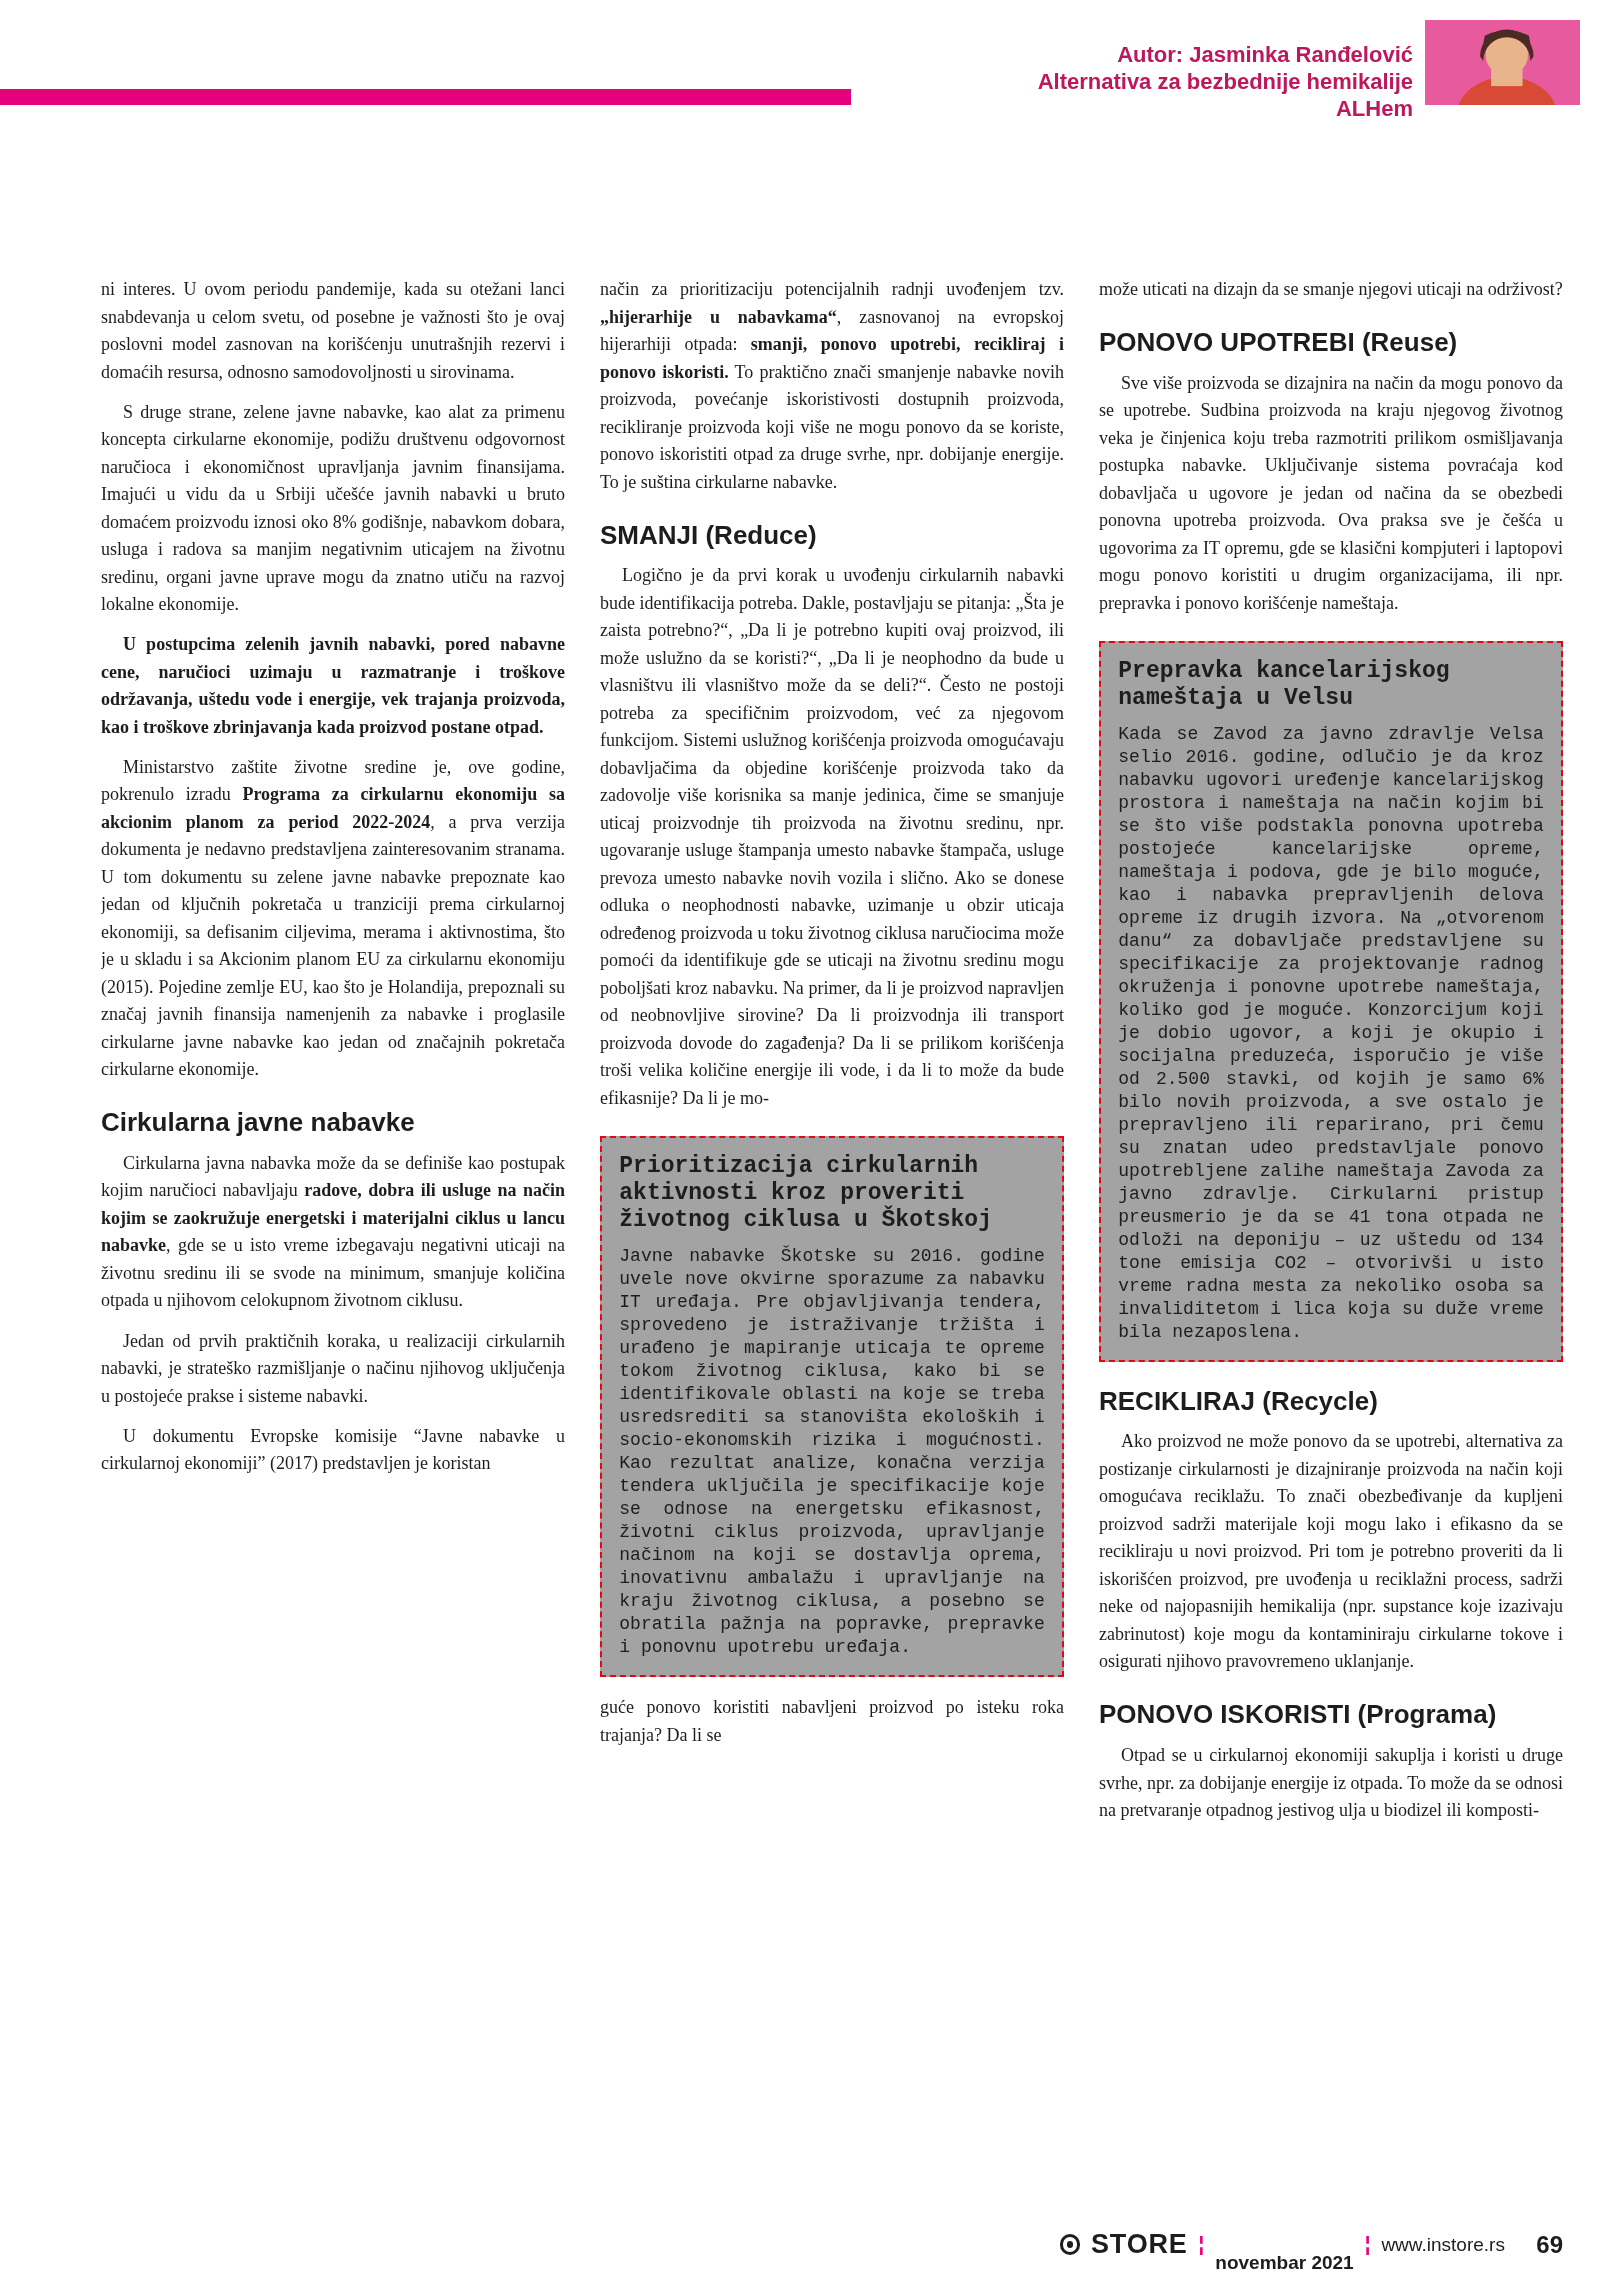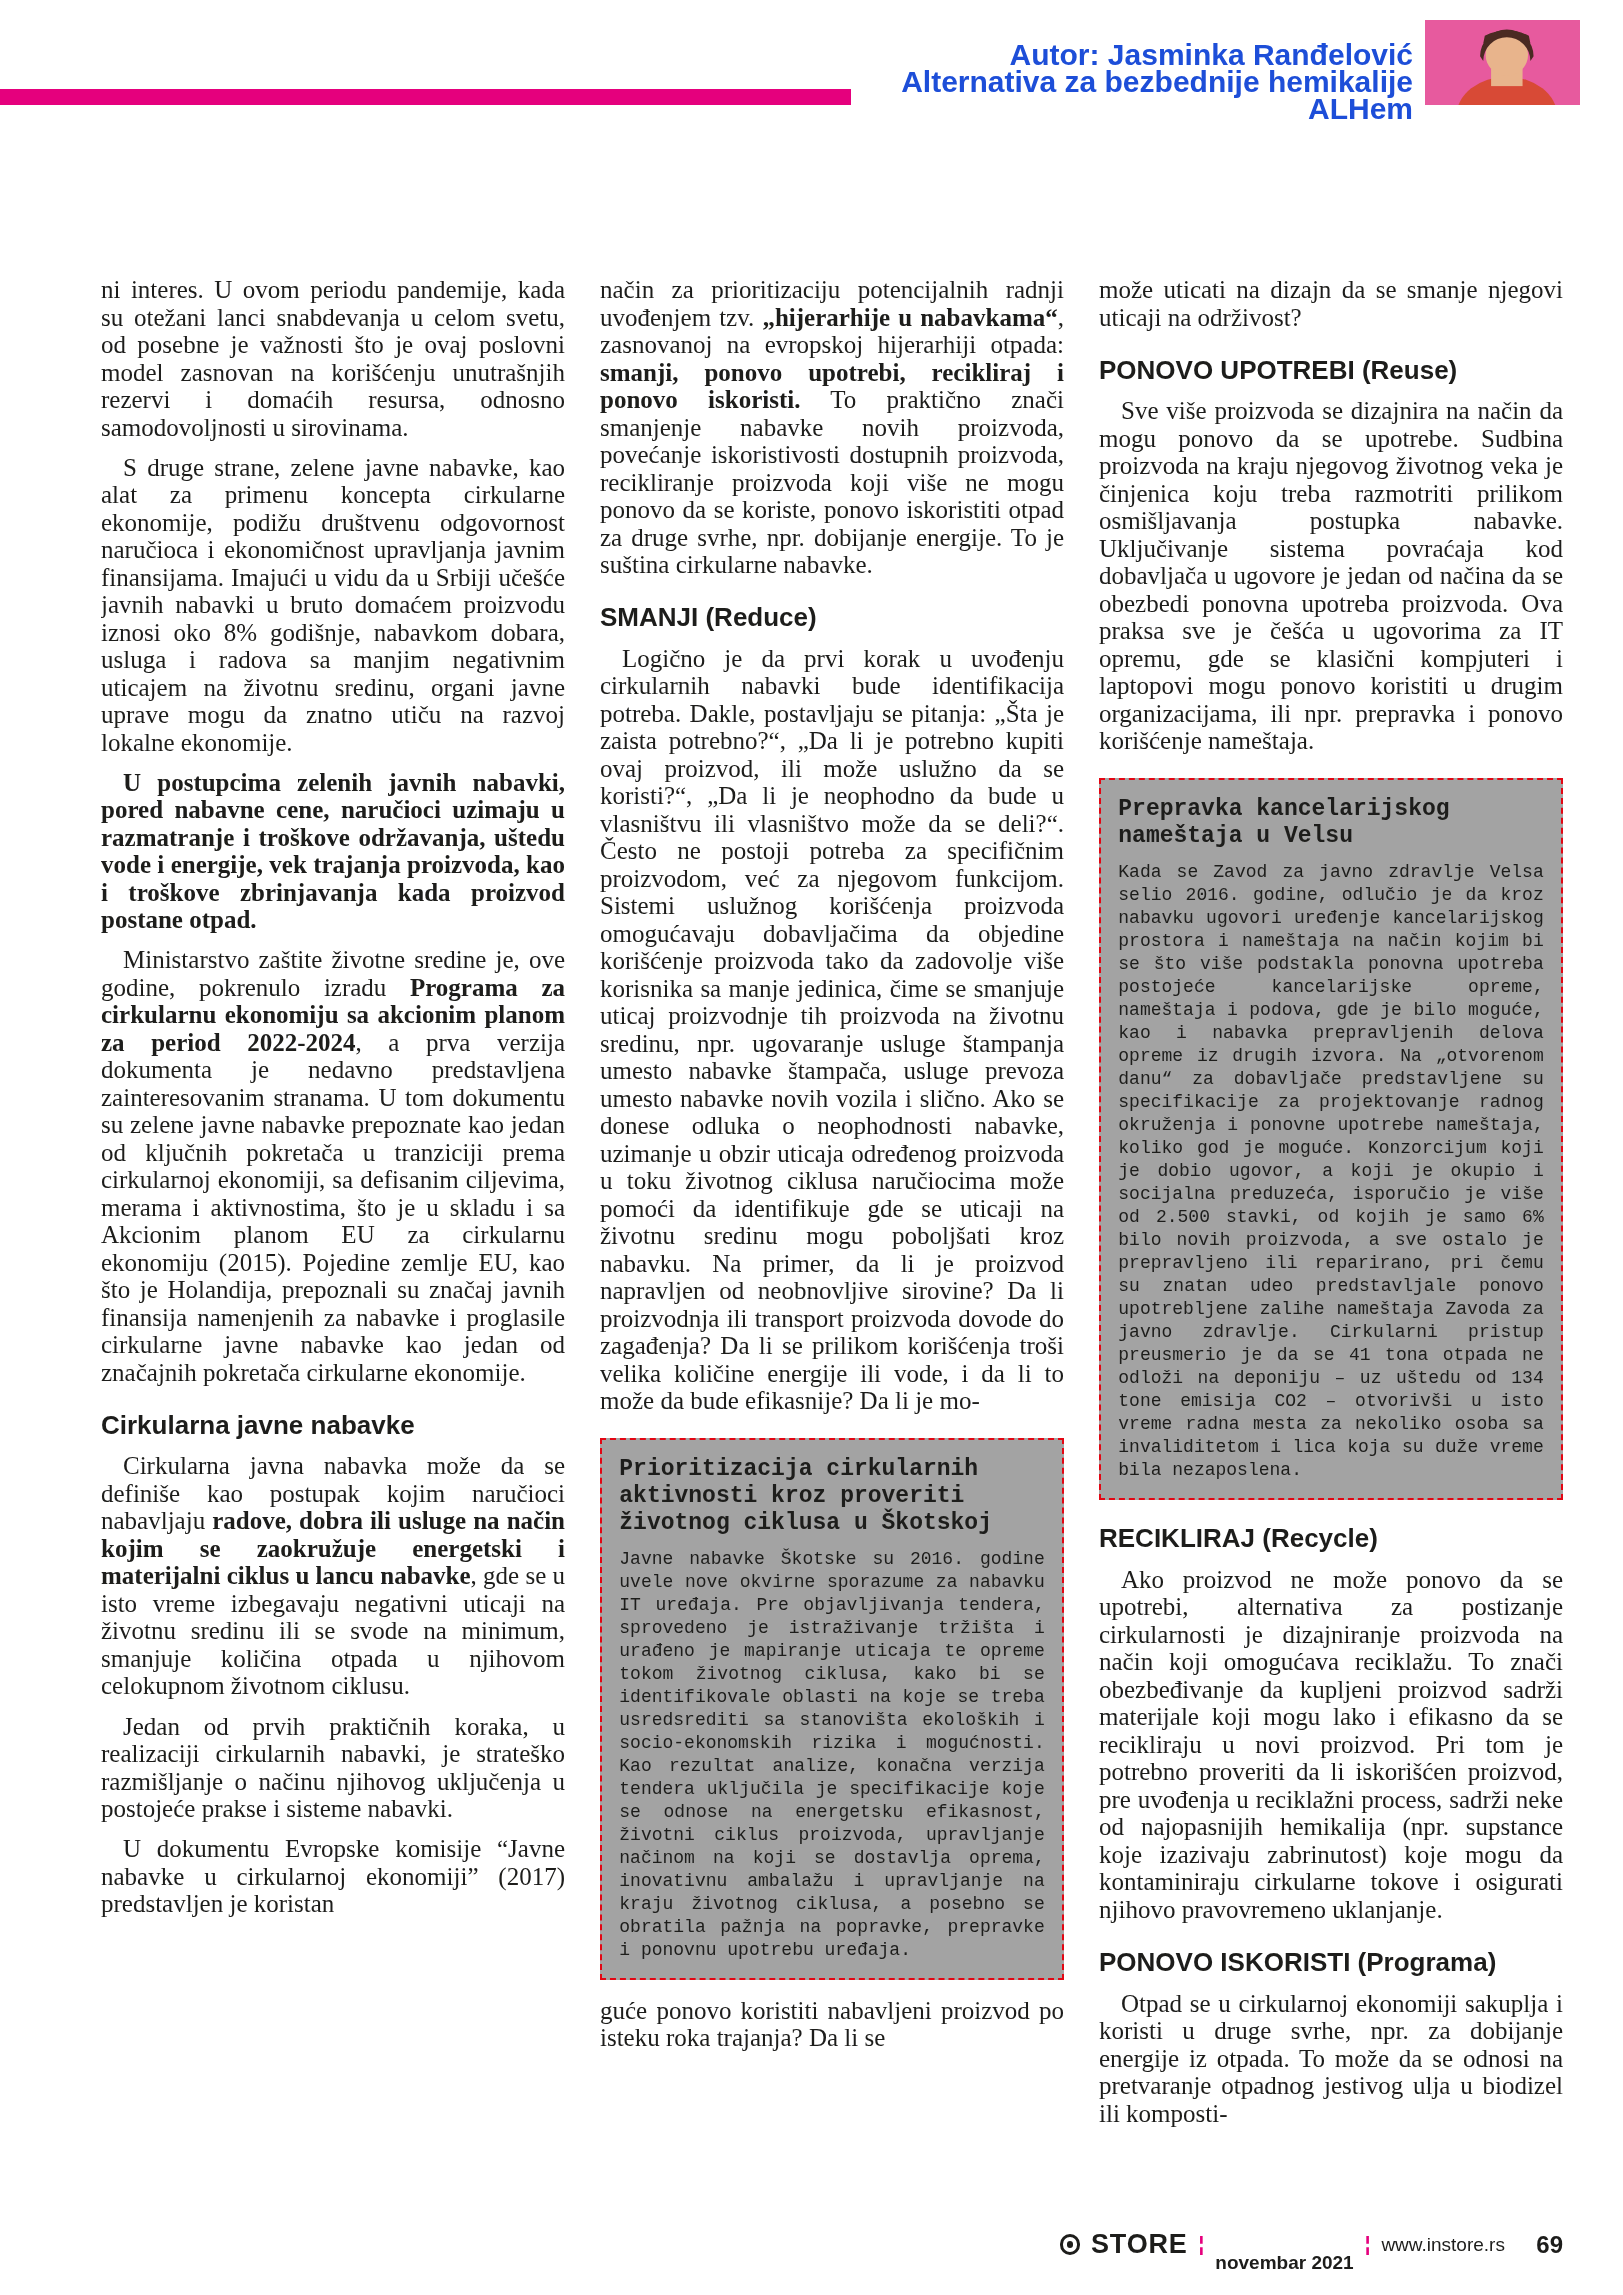--- a/index.html
+++ b/index.html
@@ -6,38 +6,38 @@
   html, body { width:1623px; height:2295px; }
   body { background:#ffffff; color:#1d1d1b; font-family:"Liberation Serif", serif; position:relative; overflow:hidden; }
 
   .page { position:absolute; left:0; top:0; width:1623px; height:2295px; background:#fff; }
 
   
   .pink-strip { position:absolute; left:0; top:89px; width:851px; height:15.7px; background:#e5007d; }
   .author-block {
     position:absolute; top:41px; right:210px; text-align:right;
     font-family:"Liberation Sans", sans-serif; font-weight:bold;
-    font-size:30px; line-height:27px; color:#1d4ed8;
+    font-size:22px; line-height:27px; color:#be185d;
   }
   .photo {
     position:absolute; top:19.6px; right:43px; width:155px; height:85px;
     background:#e75a9e; overflow:hidden;
   }
   .photo svg { display:block; width:100%; height:100%; }
 
   
   .columns {
     position:absolute; top:276px; left:101px; width:1462px; height:1940px;
     display:flex; gap:35px; overflow:hidden;
   }
   .col { flex:1 1 0; min-width:0; overflow:hidden; }
   .col > :first-child { margin-top:0; }
 
   .body-p {
-    font-size:25px; line-height:27.5px; text-align:justify; text-indent:22px;
+    font-size:18px; line-height:27.5px; text-align:justify; text-indent:22px;
     margin-top:12.6px; hyphens:auto; -webkit-hyphens:auto;
   }
   .body-p.noindent { text-indent:0; }
   .b { font-weight:bold; }
 
   h2.heading {
     font-family:"Liberation Sans", sans-serif; font-weight:bold;
     font-size:26px; line-height:30px; margin:23.6px 0 9.4px; color:#1d1d1b;
   }
 

